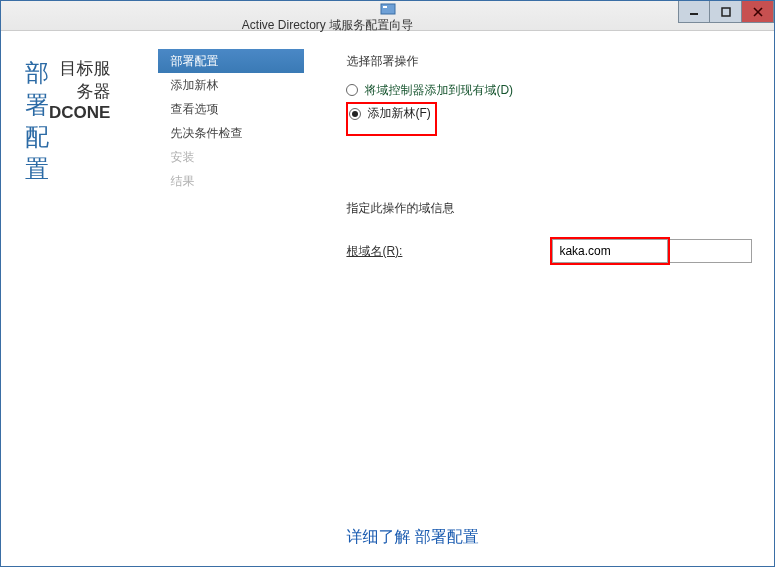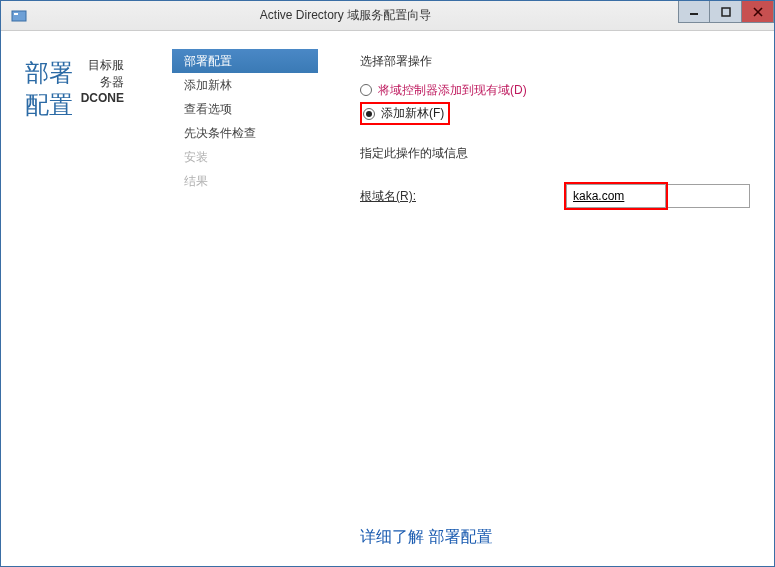--- a/index.html
+++ b/index.html
@@ -13,20 +13,21 @@
       border: 1px solid #3a6ea5;
       color: #222;
     }
     .titlebar {
       height: 30px;
       background: linear-gradient(#f0f0f0,#e8e8e8);
       border-bottom: 1px solid #ccc;
       display: flex;
       align-items: center;
       position: relative;
+      flex-direction: column;
     }
     .title-icon {
       width: 24px; height: 24px;
       margin: 0 6px;
       display: flex; align-items: center; justify-content: center;
     }
     .title-text {
       flex: 1;
       text-align: center;
       font-size: 12px;
@@ -60,21 +61,21 @@
       padding: 26px 24px 0 24px;
       justify-content: space-between;
     }
     .page-title {
       color: #2b6aa5;
       font-size: 24px;
       font-weight: 400;
     }
     .target-box {
       text-align: right;
-      font-size: 12px;
+      font-size: 17px;
       color: #333;
     }
     .target-box .t1 { color:#333; }
     .target-box .t2 { font-weight: bold; }
     .main-area {
       display: flex;
       margin-top: 18px;
       flex: 1;
       min-height: 0;
     }
@@ -99,53 +100,53 @@
     .form-area {
       flex: 1;
       padding: 4px 24px 0 42px;
       position: relative;
     }
     .form-label { font-size: 12px; color:#333; margin-bottom:10px; }
     .radio-row {
       display: flex; align-items: center; gap: 6px;
       height: 20px;
       font-size: 12px;
-      color: #be185d;
+      color: #14532d;
     }
     .radio {
       width: 12px; height: 12px; border:1px solid #666; border-radius:50%;
       display: inline-flex; align-items:center; justify-content:center; background:#fff;
     }
     .radio.checked::after {
       content:""; width:6px; height:6px; background:#222; border-radius:50%;
     }
     .hl-red {
       border: 2px solid #ff0000;
-      padding: 1px 4px 1px 1px;
+      padding: 1px 4px 12px 1px;
       display: inline-flex;
       align-items:center;
       gap:6px;
     }
     .section-spacer { height: 20px; }
-    .info-label { font-size:12px; color:#333; margin-bottom:20px;}
+    .info-label { font-size:12px; color:#333; margin-bottom:20px;margin-top:44px;}
     .field-row {
       display: flex; align-items:center;
       gap: 0;
     }
     .field-label { width: 204px; font-size:12px; color:#333;text-decoration:underline; }
     .text-input {
       width: 200px;
       height: 24px;
       border: 1px solid #a0a0a0;
       padding: 2px 6px;
       font-size: 12px;
       font-family: inherit;
     }
     .hl-red-box { border:2px solid #ff0000; padding:0; display:inline-block; }
-    .hl-red-box .text-input{ width:100px; border:1px solid #a0a0a0;text-decoration:underline; }
+    .hl-red-box .text-input{ width:116px; border:1px solid #a0a0a0; }
     .link {
       color: #1a5bb0;
       font-size: 16px;
       position: absolute;
       bottom: 18px;
       left: 42px;
     }
     .footer {
       height: 60px;
       border-top: 1px solid #ddd;

